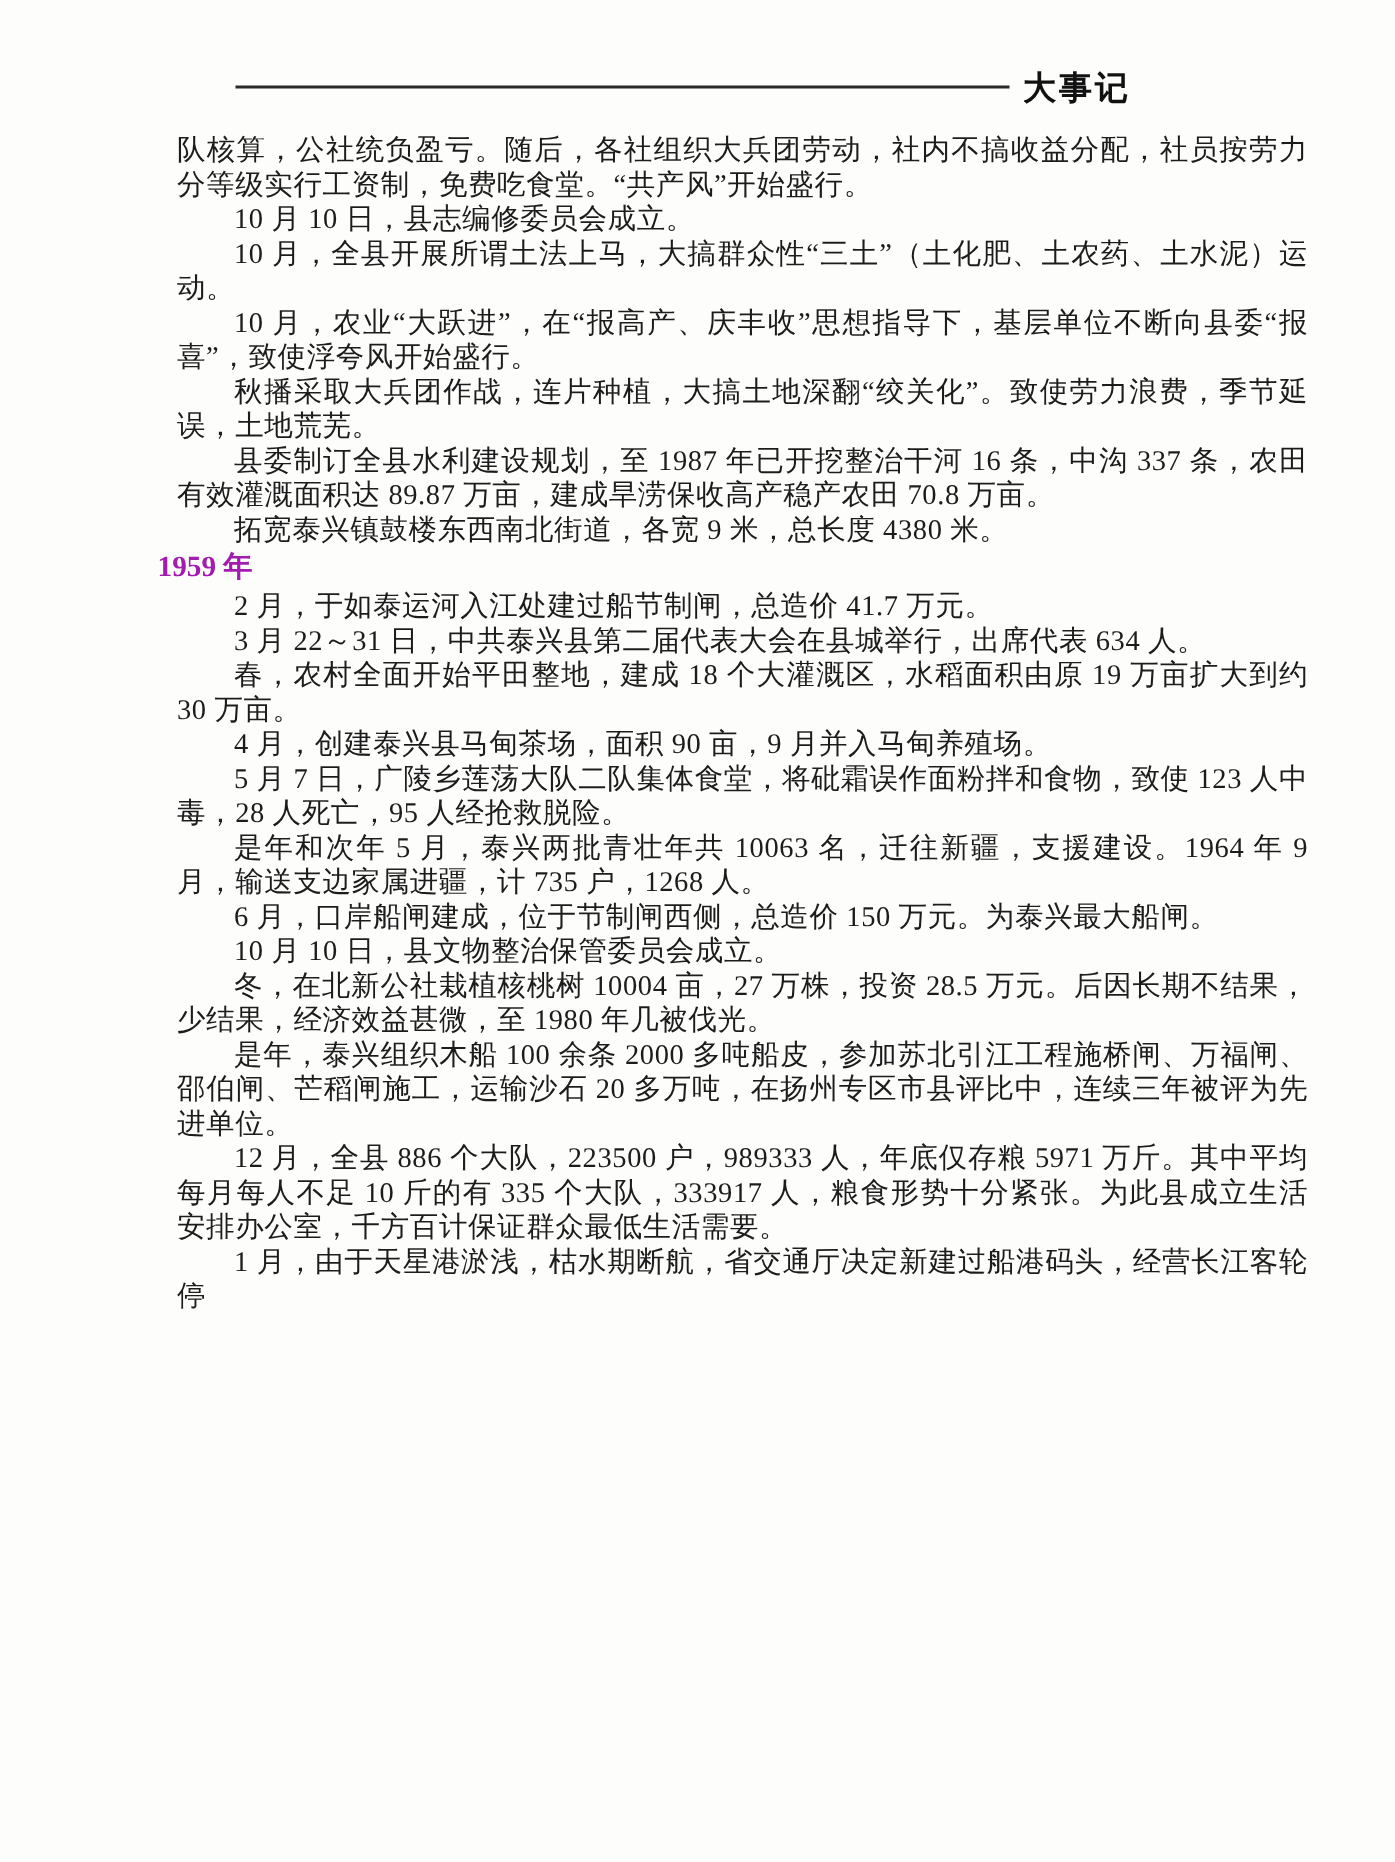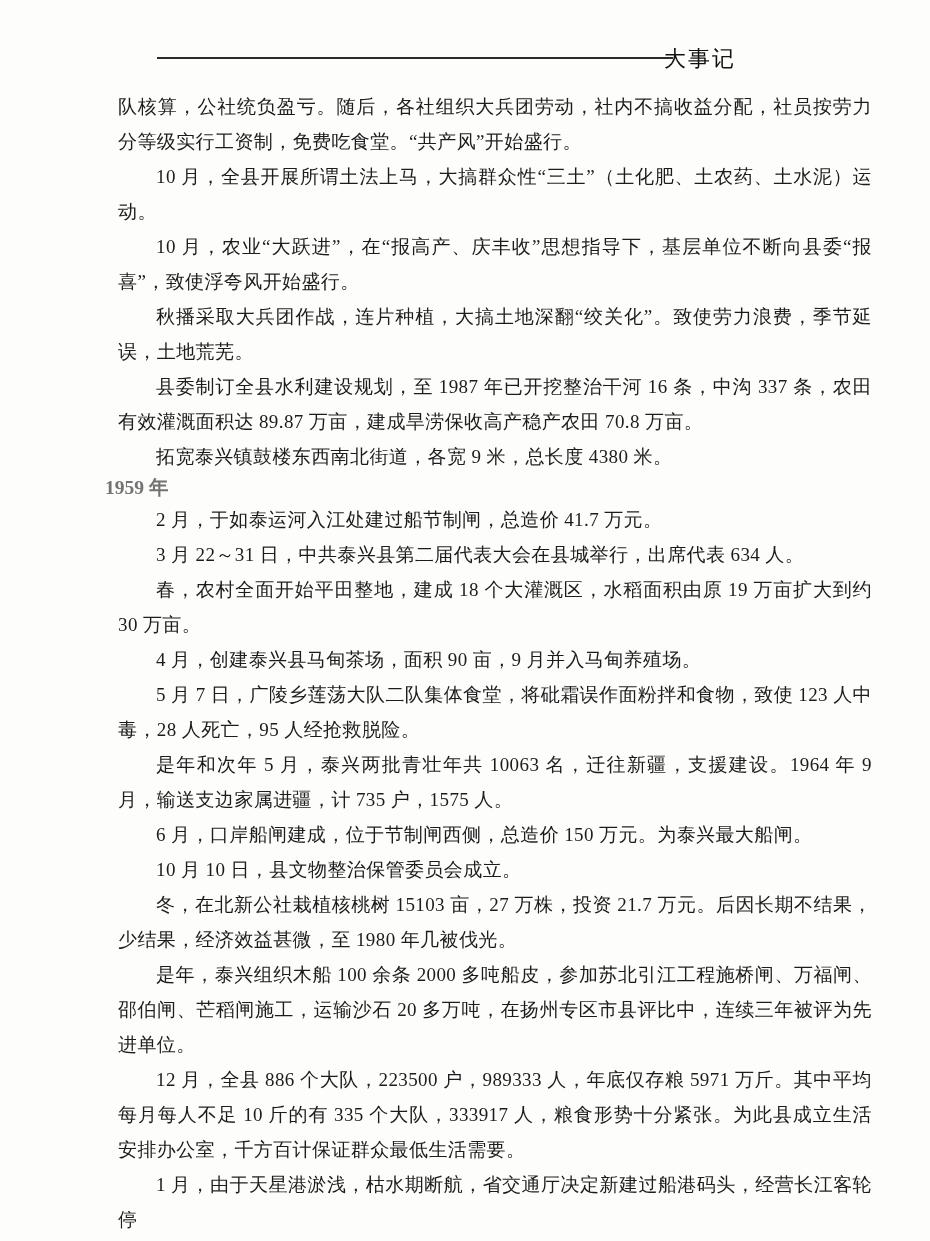--- a/index.html
+++ b/index.html
@@ -20,75 +20,76 @@
   .header-rule {
     position: absolute;
     left: 157px;
     top: 57px;
     width: 516px;
     height: 2px;
     background: #2b2b2b;
   }
   .header-title {
     position: absolute;
-    left: 664px;
+    left: 682px;
     top: 44px;
     font-family: "Liberation Sans", "DejaVu Sans", sans-serif;
-    font-weight: normal;
+    font-weight: bold;
     font-size: 22px;
     letter-spacing: 2px;
     color: #111;
   }
   
   .doc-body {
     position: absolute;
     left: 118px;
     top: 89px;
     width: 754px;
   }
   .para {
     margin: 0;
     font-size: 19px;
-    line-height: 35px;
+    line-height: 23px;
     text-align: justify;
     letter-spacing: 0.4px;
   }
   .para.indent {
     text-indent: 2em;
   }
   .year-heading {
     margin: 0 0 0 -13px;   
     font-size: 19.5px;
     line-height: 28.4px;
     font-weight: bold;
-    color: #737373;
+    color: #a21caf;
   }
 </style>
 </head>
 <body>
 
 <div class="page">
   <div>
     <span class="header-rule"></span>
     <span class="header-title">大事记</span>
   </div>
   <div class="doc-body">
       <p class="para">队核算，公社统负盈亏。随后，各社组织大兵团劳动，社内不搞收益分配，社员按劳力分等级实行工资制，免费吃食堂。“共产风”开始盛行。</p>
+      <p class="para indent">10 月 10 日，县志编修委员会成立。</p>
       <p class="para indent">10 月，全县开展所谓土法上马，大搞群众性“三土”（土化肥、土农药、土水泥）运动。</p>
       <p class="para indent">10 月，农业“大跃进”，在“报高产、庆丰收”思想指导下，基层单位不断向县委“报喜”，致使浮夸风开始盛行。</p>
       <p class="para indent">秋播采取大兵团作战，连片种植，大搞土地深翻“绞关化”。致使劳力浪费，季节延误，土地荒芜。</p>
       <p class="para indent">县委制订全县水利建设规划，至 1987 年已开挖整治干河 16 条，中沟 337 条，农田有效灌溉面积达 89.87 万亩，建成旱涝保收高产稳产农田 70.8 万亩。</p>
       <p class="para indent">拓宽泰兴镇鼓楼东西南北街道，各宽 9 米，总长度 4380 米。</p>
       <h2 class="year-heading">1959 年</h2>
       <p class="para indent">2 月，于如泰运河入江处建过船节制闸，总造价 41.7 万元。</p>
       <p class="para indent">3 月 22～31 日，中共泰兴县第二届代表大会在县城举行，出席代表 634 人。</p>
       <p class="para indent">春，农村全面开始平田整地，建成 18 个大灌溉区，水稻面积由原 19 万亩扩大到约 30 万亩。</p>
       <p class="para indent">4 月，创建泰兴县马甸茶场，面积 90 亩，9 月并入马甸养殖场。</p>
       <p class="para indent">5 月 7 日，广陵乡莲荡大队二队集体食堂，将砒霜误作面粉拌和食物，致使 123 人中毒，28 人死亡，95 人经抢救脱险。</p>
-      <p class="para indent">是年和次年 5 月，泰兴两批青壮年共 10063 名，迁往新疆，支援建设。1964 年 9 月，输送支边家属进疆，计 735 户，1575 人。</p>
+      <p class="para indent">是年和次年 5 月，泰兴两批青壮年共 10063 名，迁往新疆，支援建设。1964 年 9 月，输送支边家属进疆，计 735 户，1268 人。</p>
       <p class="para indent">6 月，口岸船闸建成，位于节制闸西侧，总造价 150 万元。为泰兴最大船闸。</p>
       <p class="para indent">10 月 10 日，县文物整治保管委员会成立。</p>
-      <p class="para indent">冬，在北新公社栽植核桃树 15103 亩，27 万株，投资 21.7 万元。后因长期不结果，少结果，经济效益甚微，至 1980 年几被伐光。</p>
+      <p class="para indent">冬，在北新公社栽植核桃树 10004 亩，27 万株，投资 28.5 万元。后因长期不结果，少结果，经济效益甚微，至 1980 年几被伐光。</p>
       <p class="para indent">是年，泰兴组织木船 100 余条 2000 多吨船皮，参加苏北引江工程施桥闸、万福闸、邵伯闸、芒稻闸施工，运输沙石 20 多万吨，在扬州专区市县评比中，连续三年被评为先进单位。</p>
       <p class="para indent">12 月，全县 886 个大队，223500 户，989333 人，年底仅存粮 5971 万斤。其中平均每月每人不足 10 斤的有 335 个大队，333917 人，粮食形势十分紧张。为此县成立生活安排办公室，千方百计保证群众最低生活需要。</p>
       <p class="para indent">1 月，由于天星港淤浅，枯水期断航，省交通厅决定新建过船港码头，经营长江客轮停</p>
     </div>
 </div>
 
 </body></html>

